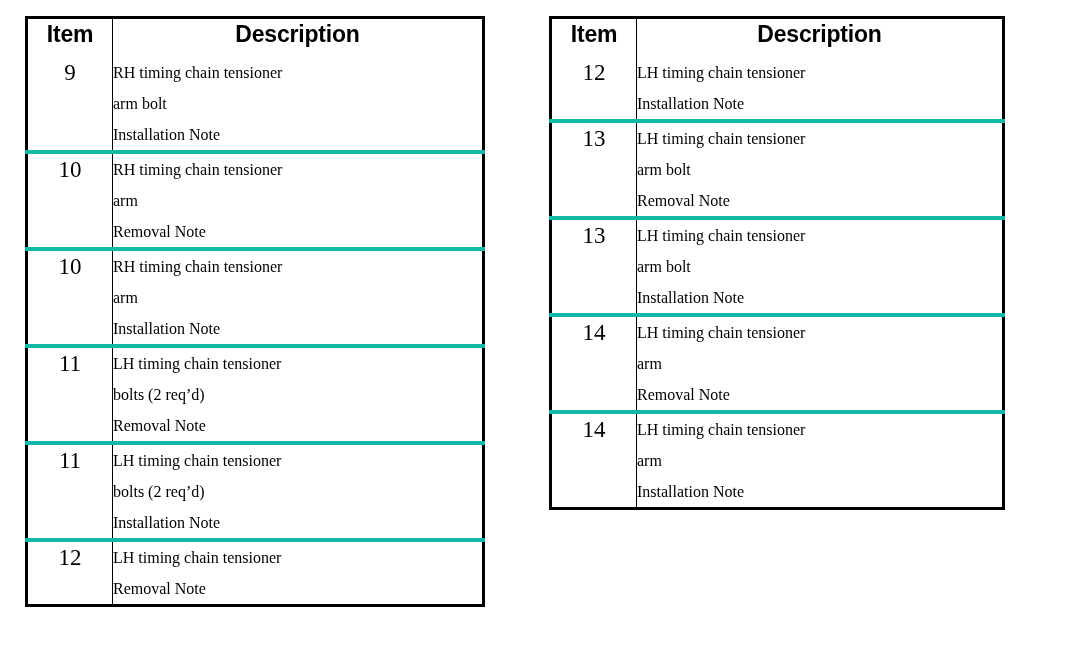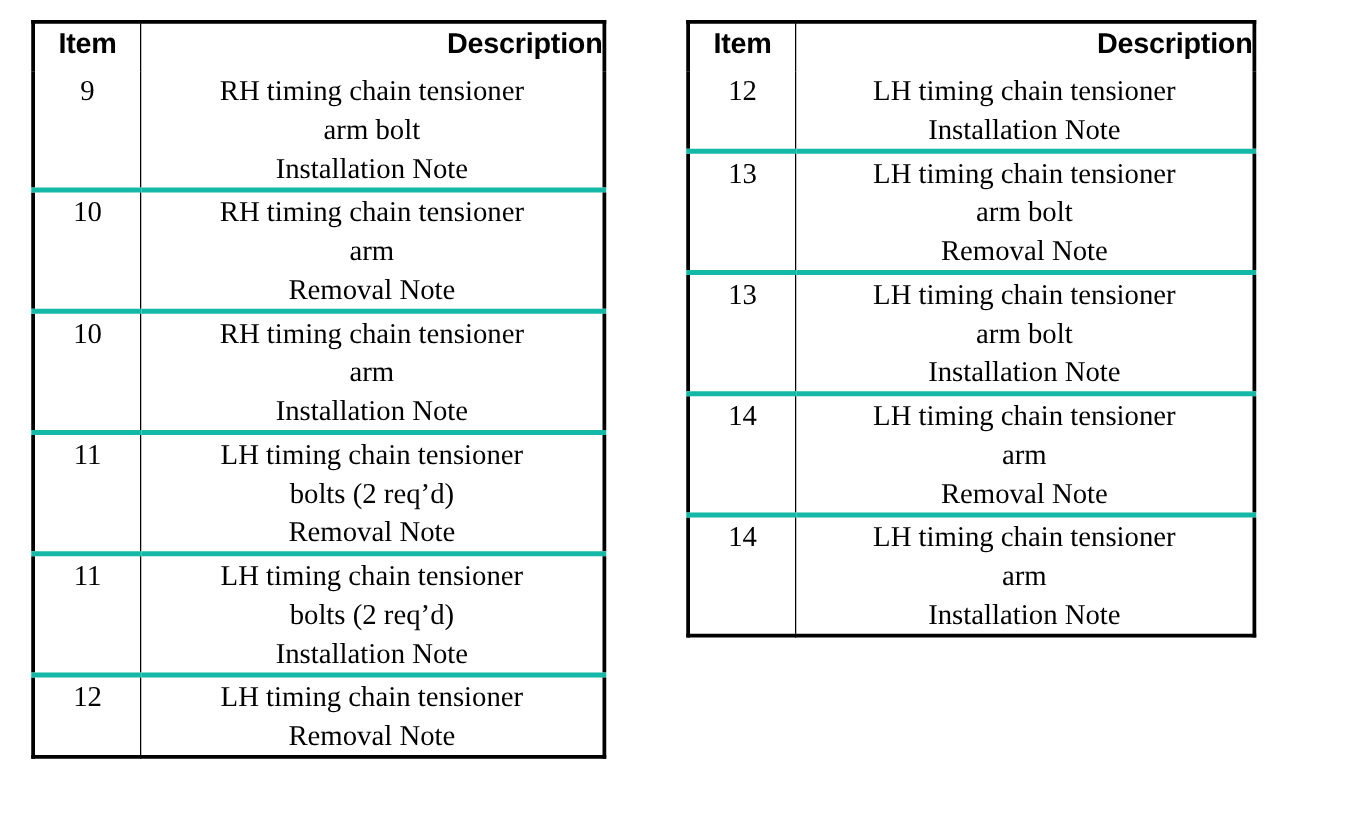--- a/index.html
+++ b/index.html
@@ -83,34 +83,34 @@
     line-height: 30px;
     height: 38px;
     letter-spacing: -0.2px;
   }
   th.header-item {
     text-align: center;
     padding: 4px 0 4px 0;
     border-right: 2px solid #000000;
   }
   th.header-desc {
-    text-align: right;
+    text-align: center;
     padding: 4px 0 4px 10px;
   }
   td.item-cell {
     text-align: center;
     font-size: 23px;
     line-height: 31px;
     padding: 5px 14px 6px 0;
     border-right: 2px solid #000000;
     white-space: nowrap;
   }
   td.desc-cell {
-    text-align: center;
-    font-size: 23px;
+    text-align: left;
+    font-size: 16px;
     line-height: 31px;
     padding: 5px 4px 6px 10px;
   }
   .desc-line {
     display: block;
     white-space: nowrap;
   }
 </style>
 </head>
 <body>

